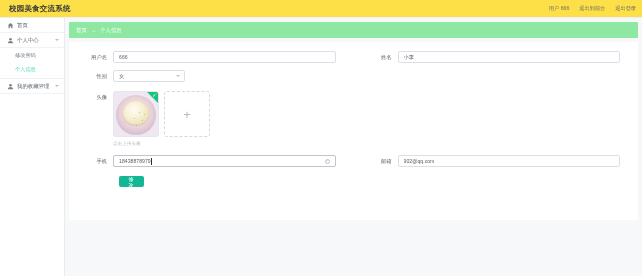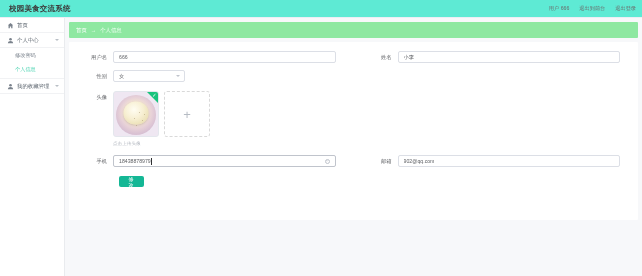--- a/index.html
+++ b/index.html
@@ -10,21 +10,21 @@
     background: #ffffff;
     font-family: "Liberation Sans", "DejaVu Sans", sans-serif;
     -webkit-font-smoothing: antialiased;
   }
   #app { position: relative; width: 642px; height: 276px; background: #fff; }
 
   
   .topbar {
     position: absolute; left: 0; top: 0;
     width: 642px; height: 18px;
-    background: #5eead4;
+    background: #fde047;
     border-bottom: 1px solid #ebeef5;
     display: flex; align-items: center;
   }
   .brand {
     margin-left: 9px;
     font-size: 7.5px;
     font-weight: bold;
     color: #3c3c3c;
     letter-spacing: .2px;
     white-space: nowrap;

